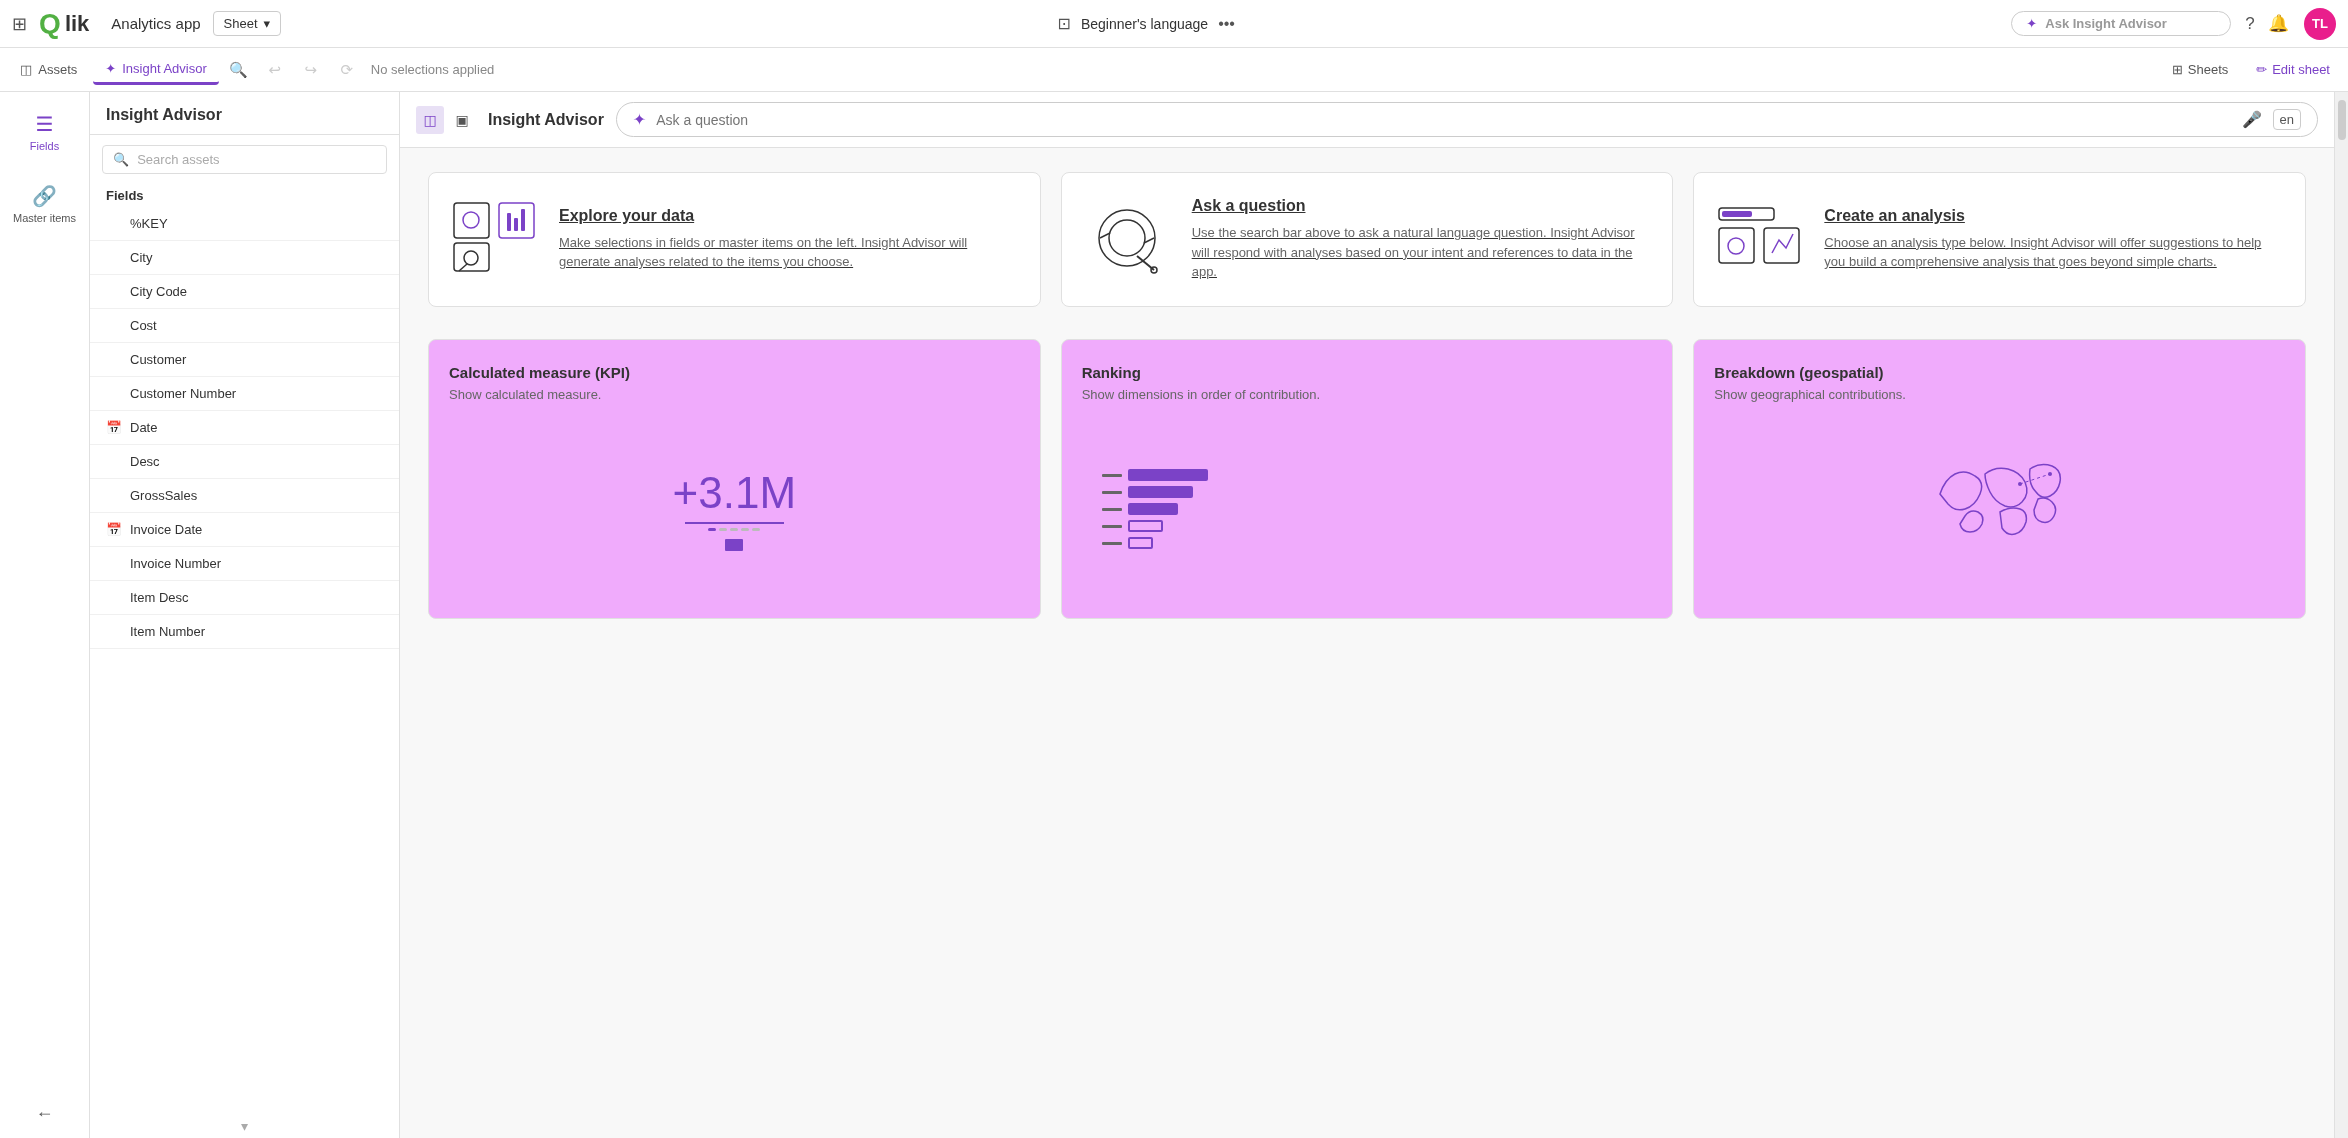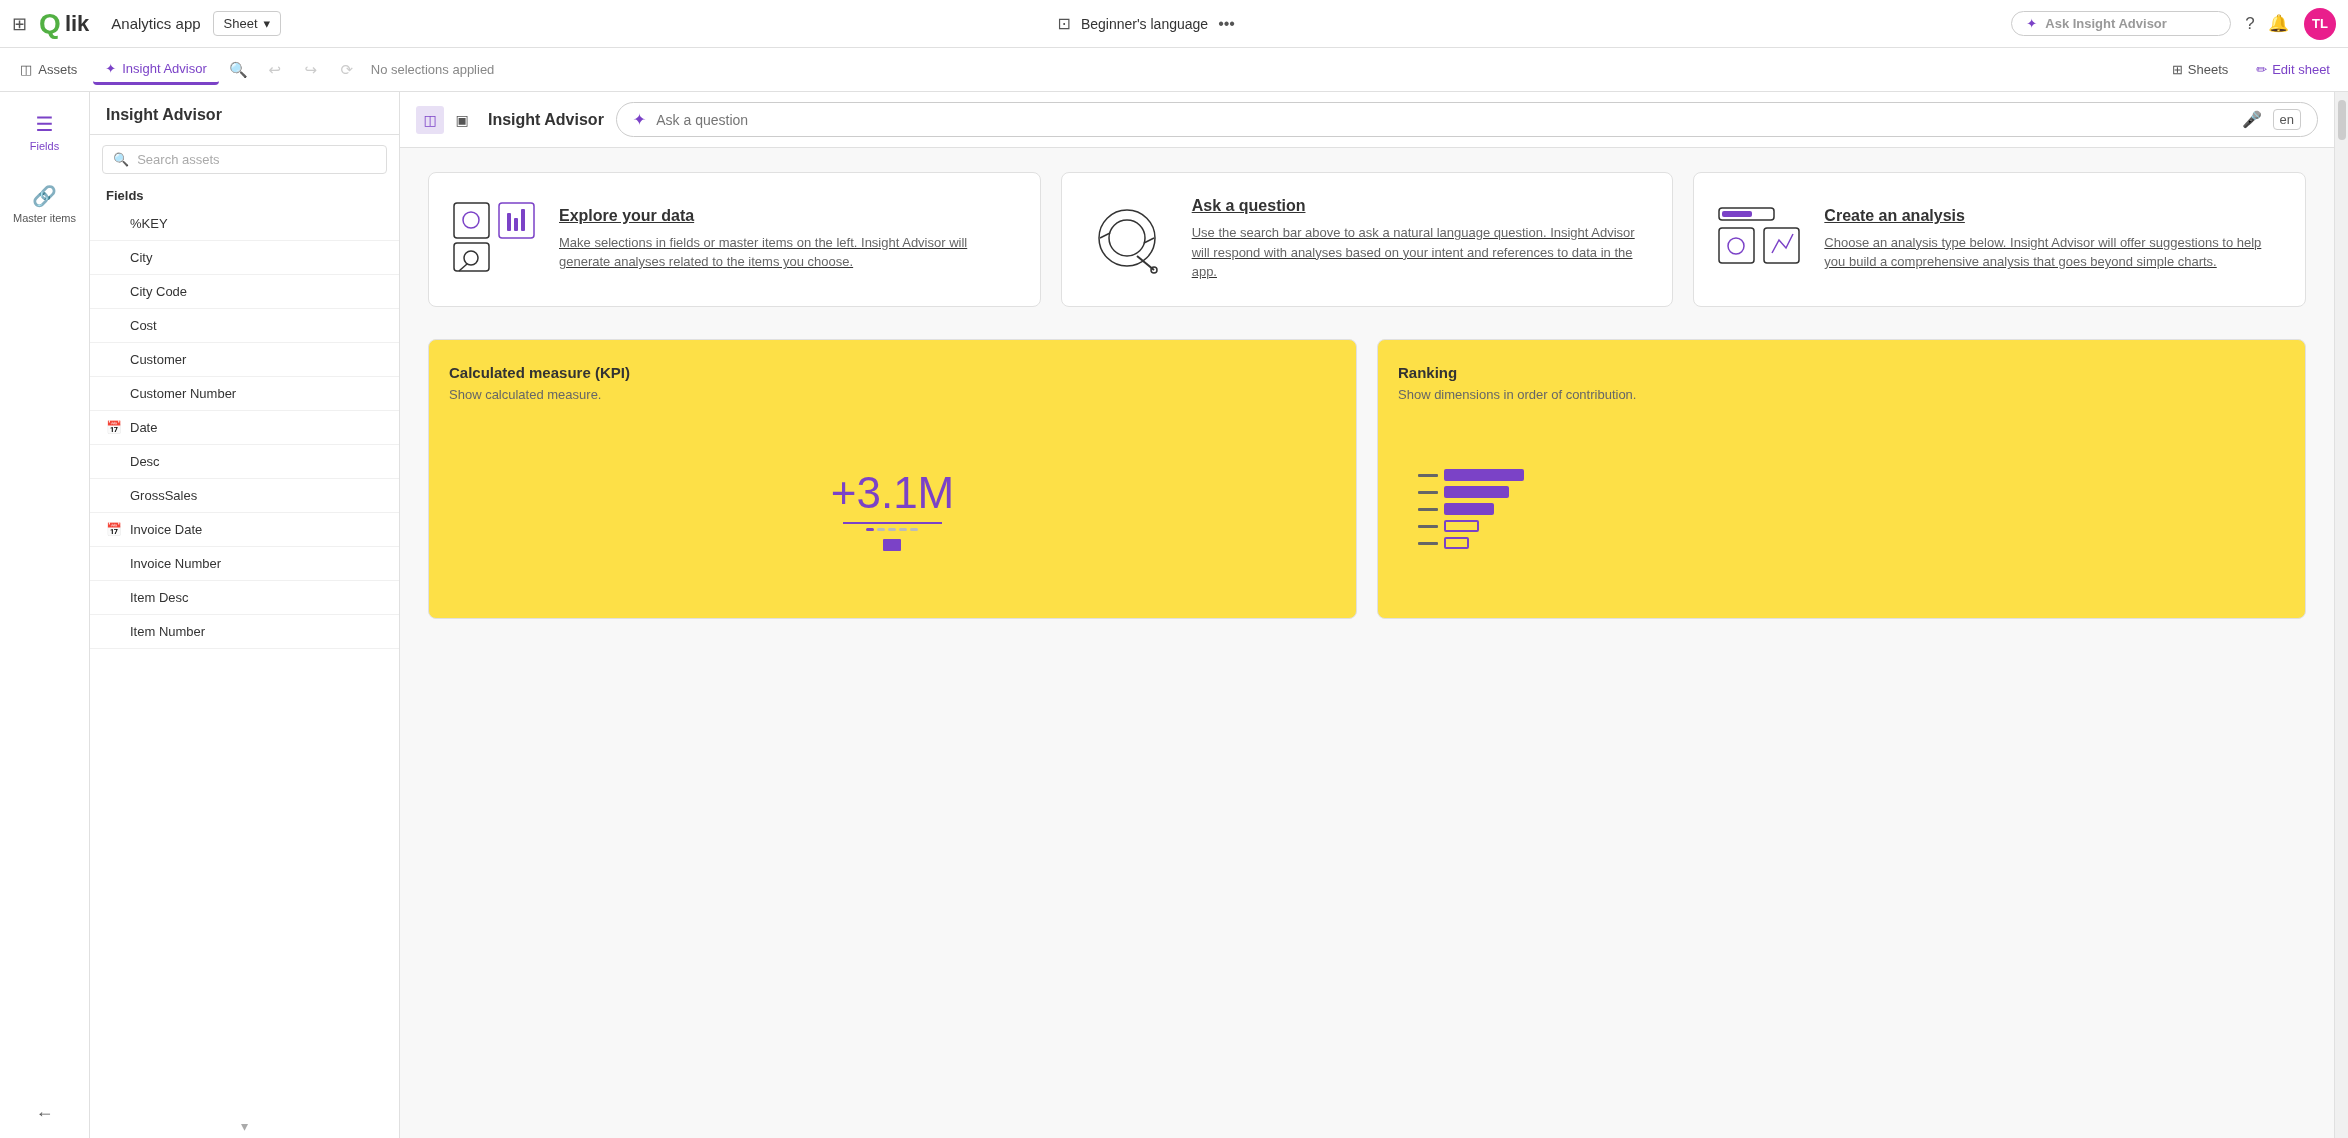--- a/index.html
+++ b/index.html
@@ -133,21 +133,21 @@
     }
     .info-card-icon { flex-shrink: 0; }
     .info-card-body {}
     .info-card-title { font-size: 16px; font-weight: 600; color: #333; margin-bottom: 8px; }
     .info-card-desc { font-size: 13px; color: #666; line-height: 1.5; }
 
     
     .section-title { font-size: 18px; font-weight: 400; color: #333; margin-bottom: 18px; }
     .analysis-cards { display: flex; gap: 20px; }
     .analysis-card {
-      flex: 1; background: #fde047; border: 1px solid #e0e0e0; border-radius: 8px;
+      flex: 1; background: #f0abfc; border: 1px solid #e0e0e0; border-radius: 8px;
       padding: 24px 20px; display: flex; flex-direction: column; gap: 6px; min-height: 280px;
     }
     .analysis-card-title { font-size: 15px; font-weight: 600; color: #333; }
     .analysis-card-desc { font-size: 13px; color: #666; margin-bottom: 17px; }
     .analysis-card-visual { flex: 1; display: flex; align-items: center; justify-content: center; }
 
     
     .kpi-visual { text-align: center; }
     .kpi-number { font-size: 44px; font-weight: 300; color: #7b42c7; }
     .kpi-underline { height: 2px; background: #7b42c7; width: 80%; margin: 4px auto; }
@@ -432,20 +432,39 @@
                   <div class="rank-bar-outline" style="width:35px;"></div>
                 </div>
                 <div class="rank-row">
                   <div class="rank-line-label"></div>
                   <div class="rank-bar-outline" style="width:25px;"></div>
                 </div>
               </div>
             </div>
           </div>
 
+          <div class="analysis-card">
+            <div class="analysis-card-title">Breakdown (geospatial)</div>
+            <div class="analysis-card-desc">Show geographical contributions.</div>
+            <div class="analysis-card-visual">
+              <svg width="160" height="130" viewBox="0 0 160 130" fill="none" xmlns="http://www.w3.org/2000/svg">
+
+                <path d="M20,50 Q25,35 35,30 Q45,25 55,32 Q65,38 60,50 Q55,62 45,65 Q35,68 28,60 Z" stroke="#7b42c7" stroke-width="1.5" fill="none"></path>
+                <path d="M65,30 Q75,22 88,25 Q100,28 105,38 Q110,50 102,58 Q95,65 85,62 Q75,58 70,48 Q65,38 65,30 Z" stroke="#7b42c7" stroke-width="1.5" fill="none"></path>
+                <path d="M110,25 Q120,18 132,22 Q142,26 140,38 Q138,48 130,52 Q122,56 116,48 Q108,40 110,25 Z" stroke="#7b42c7" stroke-width="1.5" fill="none"></path>
+                <path d="M45,72 Q50,65 58,68 Q65,72 62,80 Q58,88 50,88 Q42,88 40,80 Z" stroke="#7b42c7" stroke-width="1.5" fill="none"></path>
+                <path d="M80,68 Q90,62 100,65 Q108,68 106,78 Q103,88 95,90 Q87,92 82,84 Z" stroke="#7b42c7" stroke-width="1.5" fill="none"></path>
+                <path d="M118,55 Q126,52 132,58 Q138,64 134,72 Q130,80 122,78 Q114,76 114,66 Z" stroke="#7b42c7" stroke-width="1.5" fill="none"></path>
+
+                <circle cx="100" cy="40" r="2" fill="#7b42c7"></circle>
+                <circle cx="130" cy="30" r="2" fill="#7b42c7"></circle>
+                <line x1="100" y1="40" x2="130" y2="30" stroke="#7b42c7" stroke-width="1" stroke-dasharray="3,3"></line>
+              </svg>
+            </div>
+          </div>
 
         </div>
       </div>
     </div>
   </div>
 
   <div class="right-scrollbar">
     <div class="scrollbar-thumb"></div>
   </div>
 </div>

